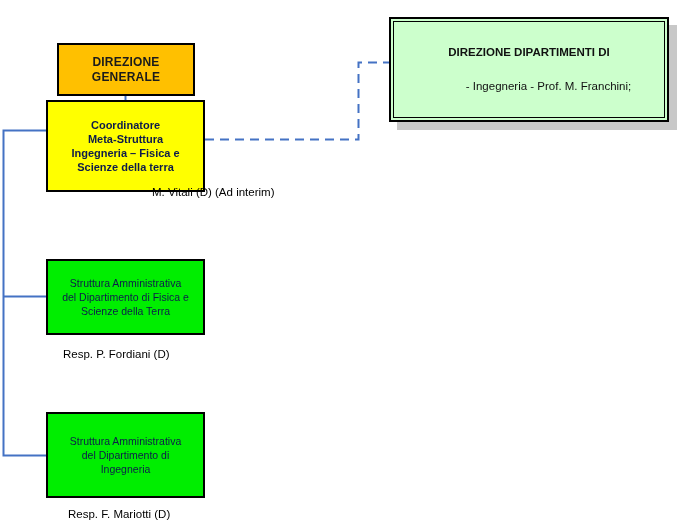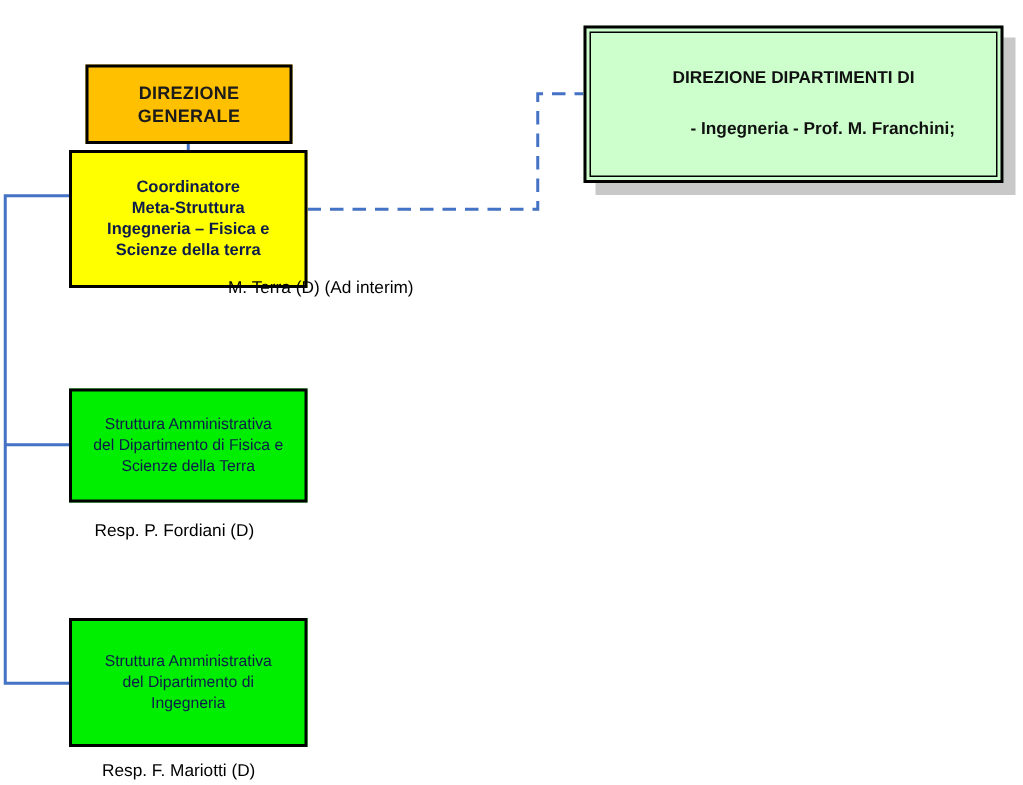--- a/index.html
+++ b/index.html
@@ -92,21 +92,21 @@
     color: #111111;
     font-size: 11.5px;
     line-height: 17px;
   }
   #node-direttori .title-line {
     font-weight: bold;
     display: block;
   }
   #node-direttori .sub-line {
     display: block;
-    font-weight: bold;
+    font-weight: normal;
     padding-left: 39px;
   }
 
   
   .node-struttura {
     background: #00EE00;
     border: 2px solid #000000;
     color: #0d1b4b;
     font-size: 10.5px;
     font-weight: normal;
@@ -158,21 +158,21 @@
     <span class="node-text">DIREZIONE
 GENERALE</span>
   </div>
 
   <div class="node" id="node-coordinatore">
     <span class="node-text">Coordinatore
 Meta-Struttura
 Ingegneria – Fisica e
 Scienze della terra</span>
   </div>
-  <div class="caption" id="caption-coordinatore">M. Terra (D) (Ad interim)</div>
+  <div class="caption" id="caption-coordinatore">M. Vitali (D) (Ad interim)</div>
 
   <div class="node" id="node-direttori-shadow"></div>
   <div class="node" id="node-direttori">
     <span class="node-text">
       <span class="title-line">DIREZIONE DIPARTIMENTI DI</span>
       <span class="sub-line">-  Ingegneria - Prof. M. Franchini;</span>
     </span>
   </div>
 
   <div class="node node-struttura" id="node-struttura-fisica">

